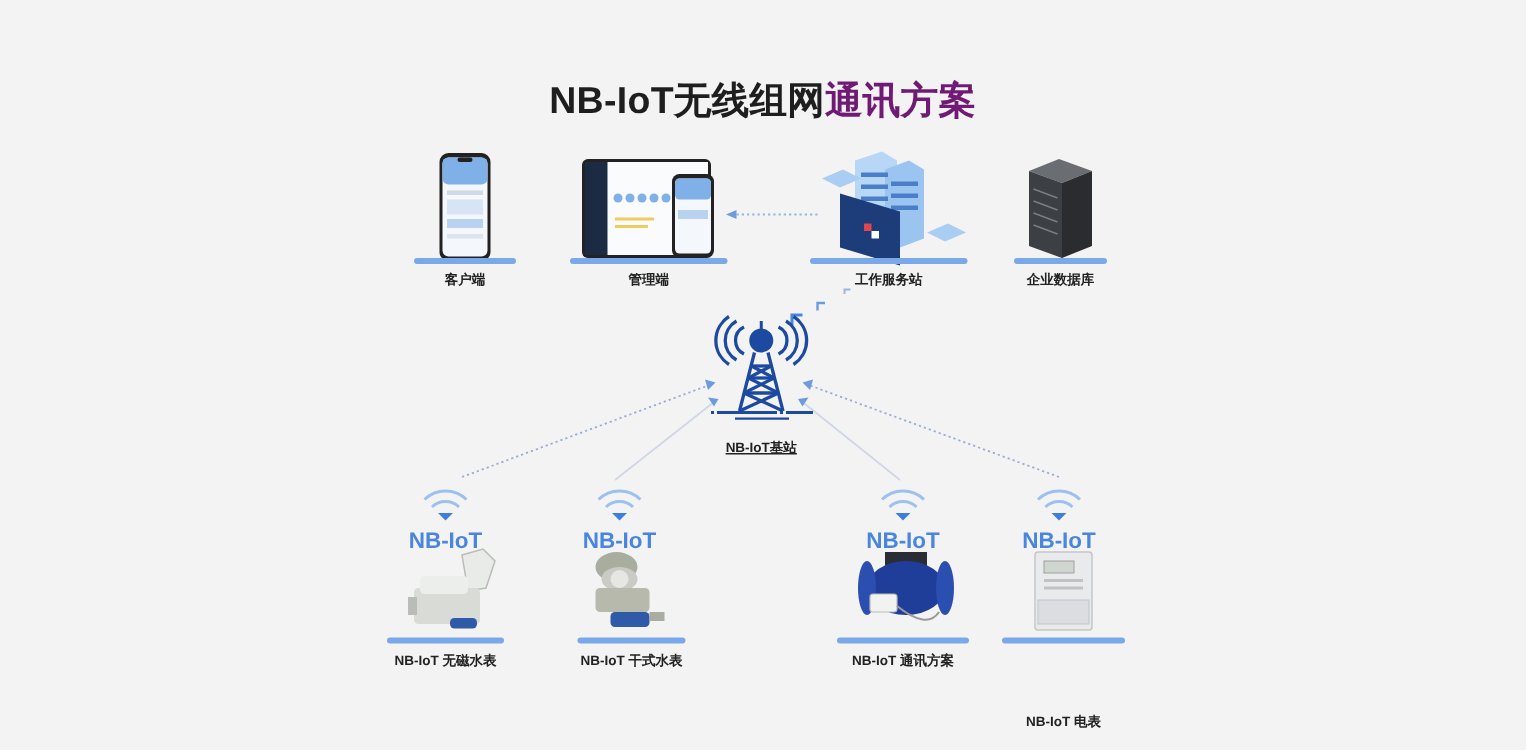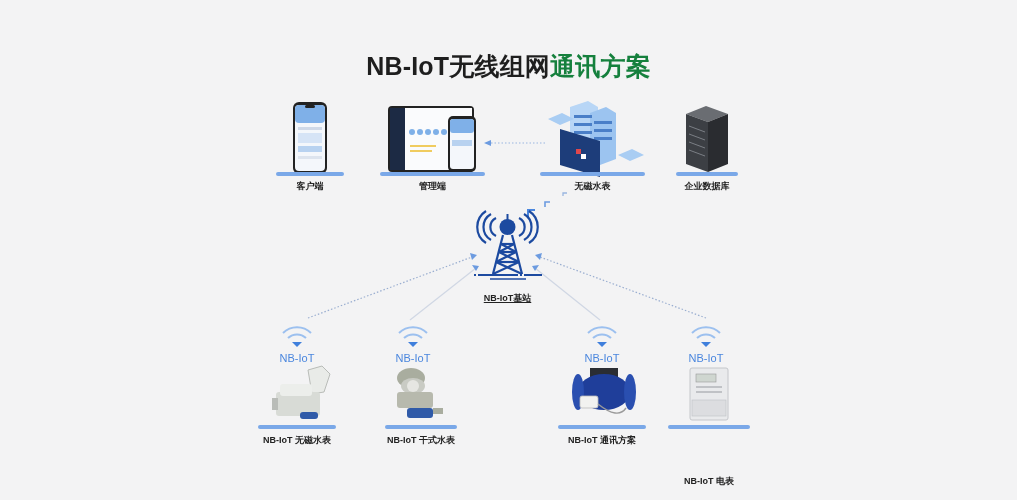--- a/index.html
+++ b/index.html
@@ -1,22 +1,22 @@
 <!DOCTYPE html>
 <html><head>
 <meta charset="utf-8">
 <style>
   html,body{margin:0;padding:0;}
   body{width:1017px;height:500px;background:#f3f3f4;font-family:"Liberation Sans","DejaVu Sans",sans-serif;position:relative;overflow:hidden;color:#1a1a1a;}
   .abs{position:absolute;}
   .title{position:absolute;left:0;width:1017px;top:50px;text-align:center;font-size:25px;font-weight:bold;color:#1e1e1e;letter-spacing:0.2px;}
-  .title .hl{color:#15803d;}
+  .title .hl{color:#701a75;}
   .base{position:absolute;height:4px;background:#7aa8e8;border-radius:2px;}
   .lbl{position:absolute;font-size:9px;font-weight:bold;color:#222;text-align:center;white-space:nowrap;}
-  .nb{position:absolute;font-size:11px;font-weight:normal;color:#4a86de;text-align:center;width:60px;}
+  .nb{position:absolute;font-size:15px;font-weight:bold;color:#4a86de;text-align:center;width:60px;}
   svg{position:absolute;overflow:visible;}
 </style>
 </head>
 <body>
 
 <div class="title"><span>NB-IoT无线组网</span><span class="hl">通讯方案</span></div>
 
 <svg width="1017" height="500" style="left:0;top:0;">
 
   <line x1="545" y1="143" x2="490" y2="143" stroke="#9ab6e0" stroke-width="1.2" stroke-dasharray="1.5,2"></line>
@@ -89,21 +89,21 @@
         <rect x="54" y="32" width="18" height="3"></rect>
         <rect x="54" y="40" width="18" height="3"></rect>
       </g>
     <polygon points="8,22 22,16 34,22 20,28" fill="#a9cdf3"></polygon>
     <polygon points="20,32 60,44 60,80 20,68" fill="#1d3d7a"></polygon>
     <rect x="36" y="52" width="5" height="5" fill="#e0474c"></rect>
       <rect x="41" y="57" width="5" height="5" fill="#fff"></rect>
     <polygon points="78,58 92,52 104,58 90,64" fill="#a9cdf3"></polygon>
   </svg>
   <div class="base" style="left:0;top:75px;width:105px;"></div>
-  <div class="lbl" style="left:0;top:83px;width:105px;">无磁水表</div>
+  <div class="lbl" style="left:0;top:83px;width:105px;">工作服务站</div>
 </div>
 
 <div class="abs" style="left:676px;top:100px;width:62px;height:95px;">
   <svg width="62" height="75" style="left:0;top:0;">
     <polygon points="10,14 30,6 52,14 32,22" fill="#6a6d72"></polygon>
     <polygon points="10,14 32,22 32,72 10,64" fill="#3c3f44"></polygon>
     <polygon points="32,22 52,14 52,64 32,72" fill="#2a2c30"></polygon>
     <g stroke="#7a7e84" stroke-width="1">
         <line x1="13" y1="26" x2="29" y2="32"></line>
         <line x1="13" y1="34" x2="29" y2="40"></line>

